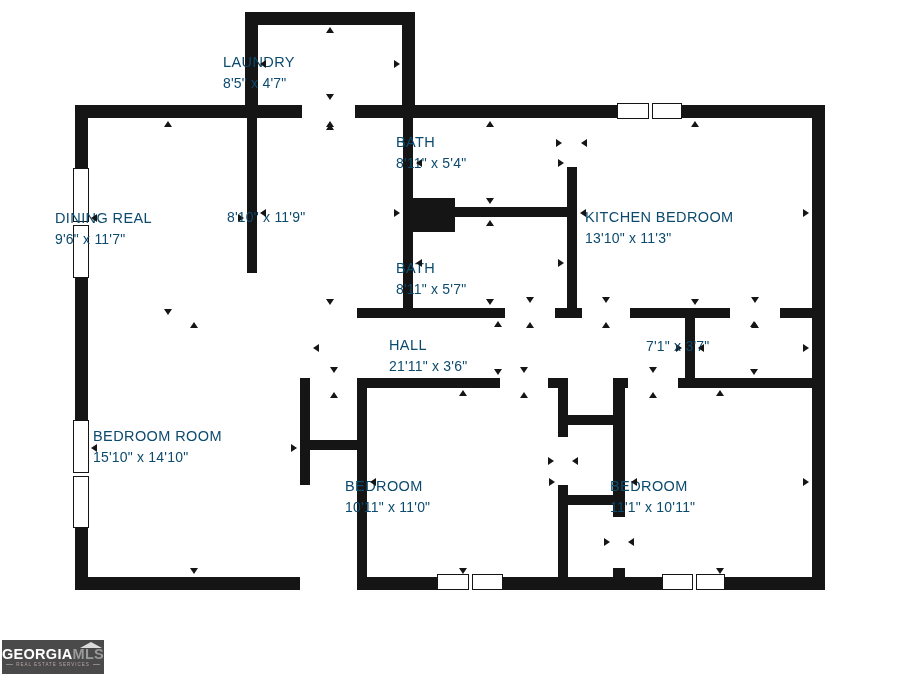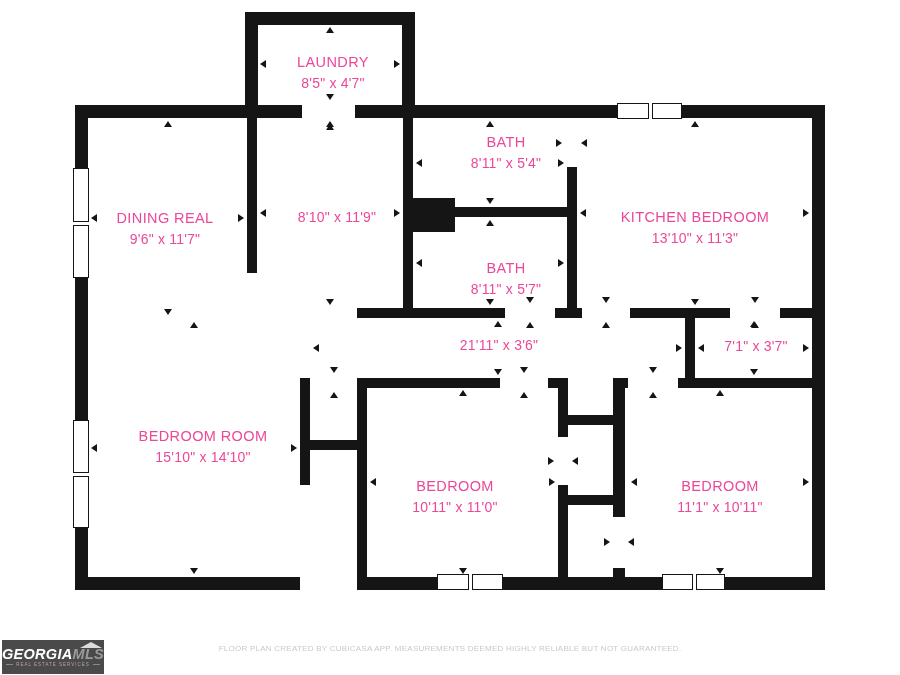--- a/index.html
+++ b/index.html
@@ -8,38 +8,38 @@
     position:relative;width:900px;height:675px;background:#ffffff;overflow:hidden;
     font-family:"Liberation Sans", sans-serif;
   }
   .wall{position:absolute;background:#151515;}
   .solid{position:absolute;background:#151515;}
   .window{position:absolute;background:#ffffff;border:1.5px solid #151515;box-sizing:border-box;}
   .window .bar{position:absolute;background:#ffffff;box-sizing:border-box;border:0 solid #151515;}
   .window.h .bar{top:-1px;bottom:-1px;width:5px;border-left-width:1.5px;border-right-width:1.5px;}
   .window.v .bar{left:-1px;right:-1px;height:5px;border-top-width:1.5px;border-bottom-width:1.5px;}
   .room-label{
-    position:absolute;width:220px;text-align:center;color:#ec4899;pointer-events:none;
+    position:absolute;width:220px;color:#0c4a6e;pointer-events:none;
   }
   .room-label .rname{display:block;font-size:14.5px;letter-spacing:0.4px;line-height:21px;}
   .room-label .rdims{display:block;font-size:14px;letter-spacing:0.2px;line-height:21px;}
   .arr{position:absolute;width:0;height:0;border:4px solid transparent;}
   .arr.up{border-bottom:6px solid #151515;border-top-width:0;}
   .arr.down{border-top:6px solid #151515;border-bottom-width:0;}
   .arr.left{border-right:6px solid #151515;border-left-width:0;}
   .arr.right{border-left:6px solid #151515;border-right-width:0;}
   .disclaimer{
     position:absolute;left:0;right:0;top:644px;text-align:center;
     font-size:8px;letter-spacing:0.25px;color:#c9c9c9;
   }
   .logo{
     position:absolute;left:2px;top:640px;width:102px;height:34px;background:#4a4a4a;
     display:flex;flex-direction:column;align-items:center;justify-content:center;
   }
-  .logo-row{position:relative;line-height:14px;white-space:nowrap;font-style:italic;}
+  .logo-row{position:relative;line-height:14px;white-space:nowrap;}
   .logo-row .b1{color:#ffffff;font-weight:bold;font-size:14.5px;letter-spacing:0.3px;}
   .logo-row .b2{color:#9a9a9a;font-weight:bold;font-size:14.5px;letter-spacing:0.3px;}
   .roof{
     position:absolute;top:-5px;right:2px;width:0;height:0;
     border-left:11px solid transparent;border-right:11px solid transparent;
     border-bottom:6px solid #dcdcdc;
   }
   .logo-sub{
     margin-top:1px;display:flex;align-items:center;gap:3px;width:92%;
     color:#b9a3a3;font-size:4.5px;letter-spacing:1px;white-space:nowrap;justify-content:center;
@@ -145,20 +145,21 @@
       <div class="arr right" style="left: 803px; top: 209px;"></div>
       <div class="room-label" style="left: 396px; top: 258px;">
         <span class="rname">BATH</span>
         <span class="rdims">8'11" x 5'7"</span>
       </div>
       <div class="arr up" style="left: 486px; top: 220px;"></div>
       <div class="arr down" style="left: 486px; top: 299px;"></div>
       <div class="arr left" style="left: 416px; top: 259px;"></div>
       <div class="arr right" style="left: 558px; top: 259px;"></div>
       <div class="room-label" style="left: 389px; top: 335px;">
+        <span class="rname">HALL</span>
         <span class="rdims">21'11" x 3'6"</span>
       </div>
       <div class="arr up" style="left: 494px; top: 321px;"></div>
       <div class="arr down" style="left: 494px; top: 369px;"></div>
       <div class="arr left" style="left: 313px; top: 344px;"></div>
       <div class="arr right" style="left: 676px; top: 344px;"></div>
       <div class="room-label" style="left: 646px; top: 336px;">
         <span class="rdims">7'1" x 3'7"</span>
       </div>
       <div class="arr up" style="left: 750px; top: 321px;"></div>
@@ -203,21 +204,20 @@
       <div class="arr down" style="left: 649px; top: 367px;"></div>
       <div class="arr up" style="left: 649px; top: 392px;"></div>
       <div class="arr down" style="left: 330px; top: 367px;"></div>
       <div class="arr up" style="left: 330px; top: 392px;"></div>
       <div class="arr right" style="left: 548px; top: 457px;"></div>
       <div class="arr left" style="left: 572px; top: 457px;"></div>
       <div class="arr right" style="left: 604px; top: 538px;"></div>
       <div class="arr left" style="left: 628px; top: 538px;"></div>
     </div>
 
-  <div class="disclaimer">FLOOR PLAN CREATED BY CUBICASA APP. MEASUREMENTS DEEMED HIGHLY RELIABLE BUT NOT GUARANTEED.</div>
 
   <div class="logo">
     <div class="logo-row">
       <span class="b1">GEORGIA</span><span class="b2">MLS</span>
       <span class="roof"></span>
     </div>
     <div class="logo-sub">REAL ESTATE SERVICES</div>
   </div>
 </div>
 

